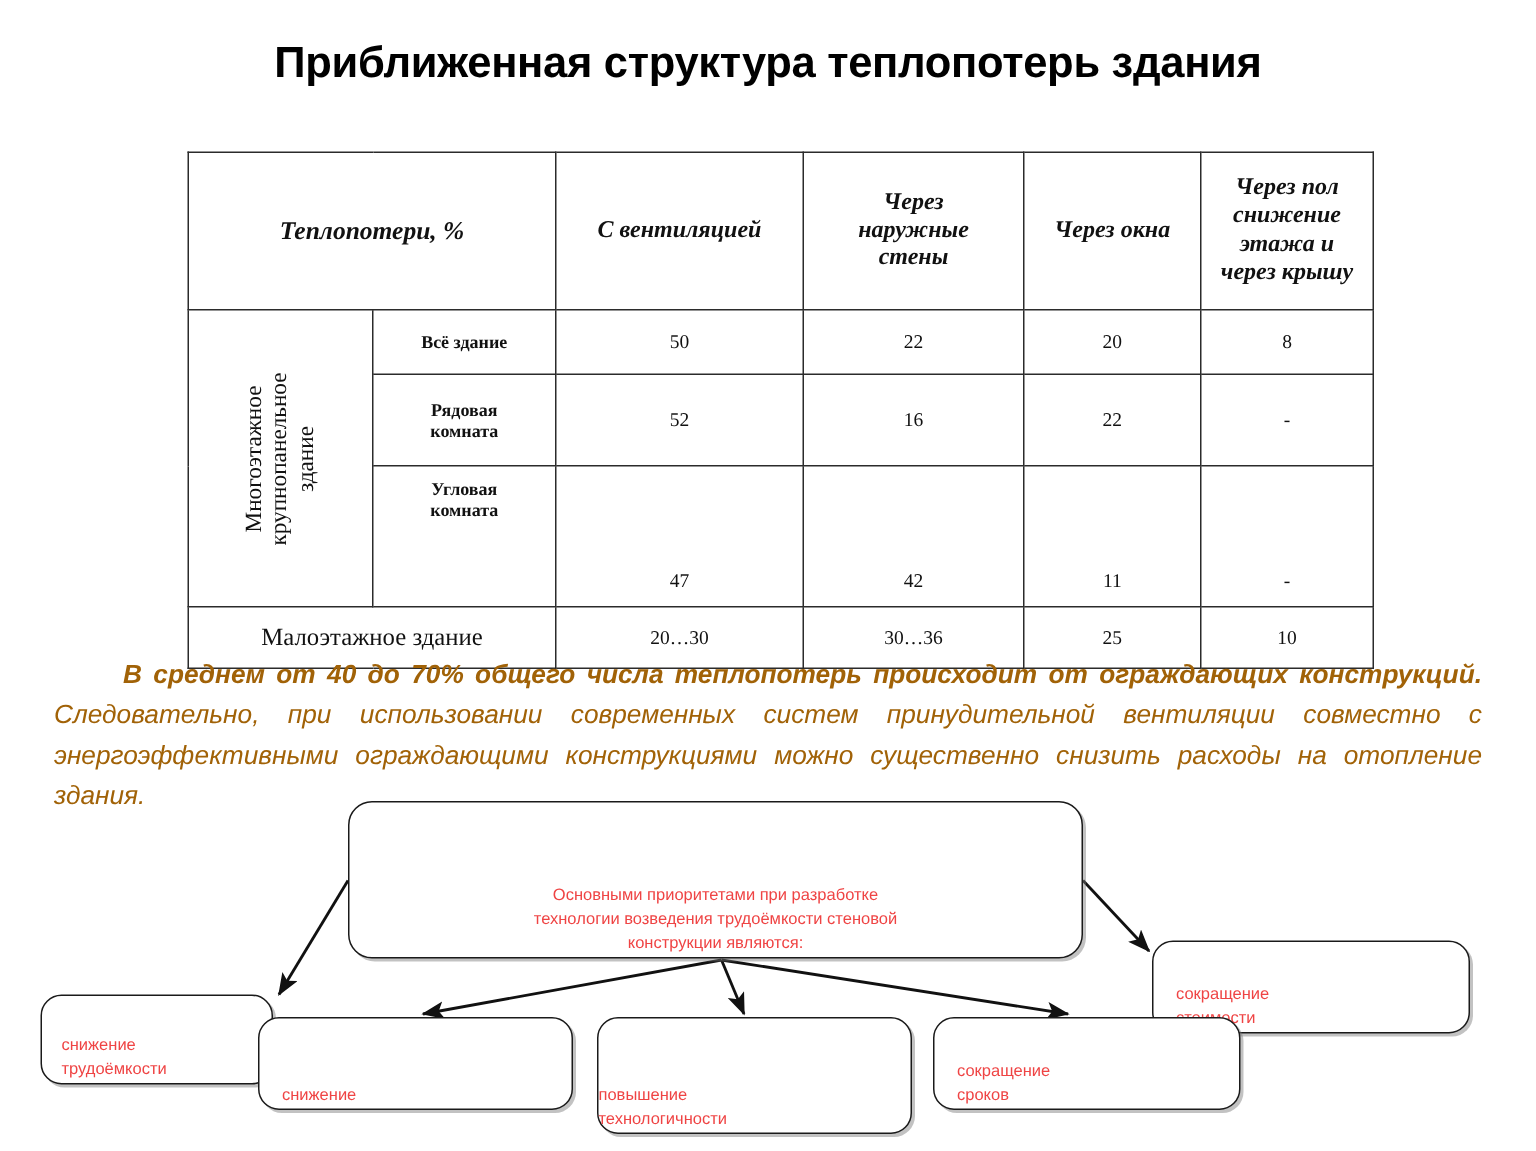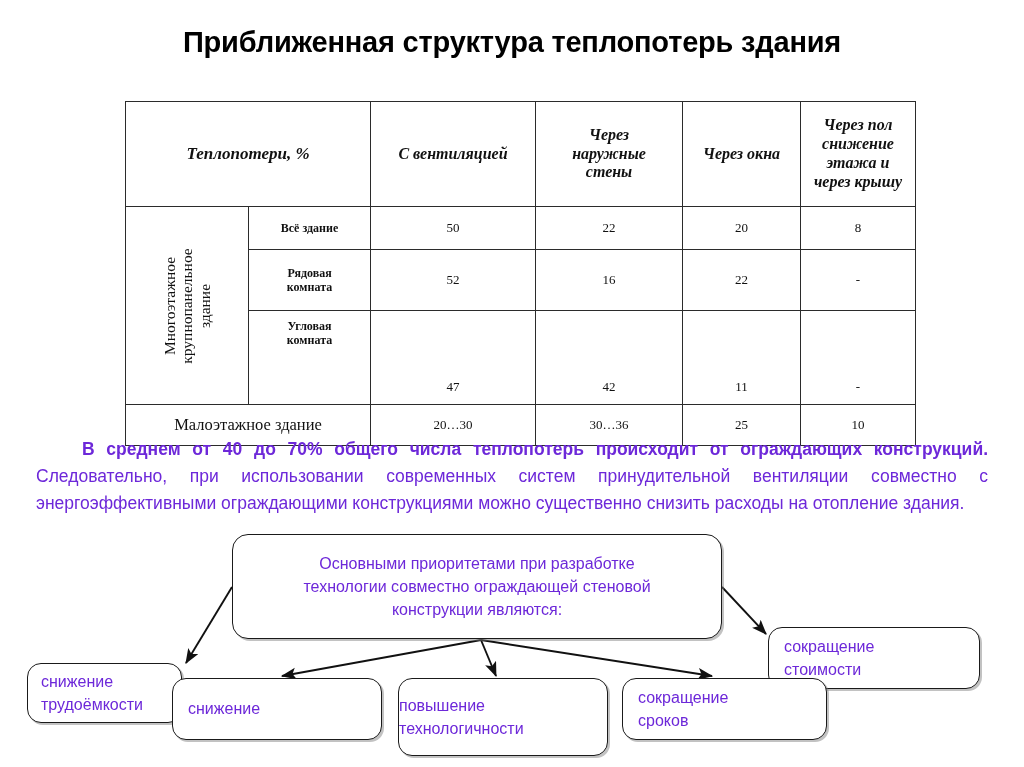--- a/index.html
+++ b/index.html
@@ -107,21 +107,22 @@
   
   .para {
     position: absolute;
     left: 36px;
     top: 418px;
     width: 952px;
     font-size: 17.5px;
     line-height: 1.56;
     text-align: justify;
     text-justify: inter-word;
-    color: #6d28d9;
+    color: #a16207;
+    font-style: italic;
   }
   .para .lead { font-weight: bold; }
   .para .indent { display: inline-block; width: 46px; }
 
   
   .diagram {
     position: absolute;
     left: 0;
     top: 530px;
     width: 1024px;
@@ -133,24 +134,24 @@
     width: 1024px; height: 237px;
   }
   .node {
     position: absolute;
     box-sizing: border-box;
     border: 1.6px solid #1a1a1a;
     border-radius: 14px;
     background: #ffffff;
     box-shadow: 2px 2px 0 rgba(120,120,120,0.45);
     display: flex;
-    align-items: center;
-    font-size: 16px;
+    align-items: flex-end;
+    font-size: 11px;
     line-height: 1.45;
-    color: #6d28d9;
+    color: #ef4444;
     z-index: 2;
   }
   .node-center {
     left: 232px; top: 4px; width: 490px; height: 105px;
     justify-content: center;
     text-align: center;
     border-radius: 16px;
     padding: 0 14px;
   }
   .node-left  { left: 27px;  top: 133px; width: 155px; height: 60px; padding-left: 13px; }
@@ -260,21 +261,21 @@
     <line x1="481" y1="110" x2="282" y2="146" stroke="#111" stroke-width="1.9" marker-end="url(#ah)"></line>
 
     <line x1="481" y1="110" x2="496" y2="146" stroke="#111" stroke-width="1.9" marker-end="url(#ah)"></line>
 
     <line x1="481" y1="110" x2="712" y2="146" stroke="#111" stroke-width="1.9" marker-end="url(#ah)"></line>
   </svg>
 
   <div class="node node-center">
     <span class="txt">
       <span>Основными приоритетами при разработке</span>
-      <span>технологии совместно ограждающей стеновой</span>
+      <span>технологии возведения трудоёмкости стеновой</span>
       <span>конструкции являются:</span>
     </span>
   </div>
 
   <div class="node node-left">
     <span class="txt">
       <span>снижение</span>
       <span>трудоёмкости</span>
     </span>
   </div>

